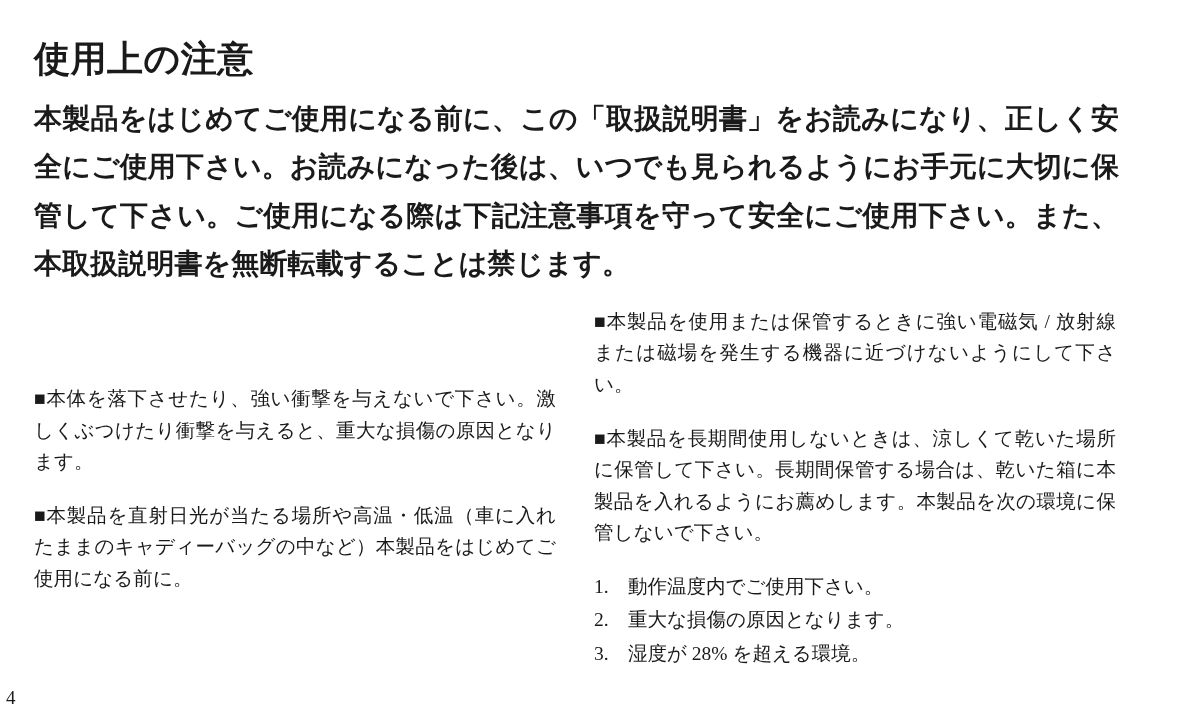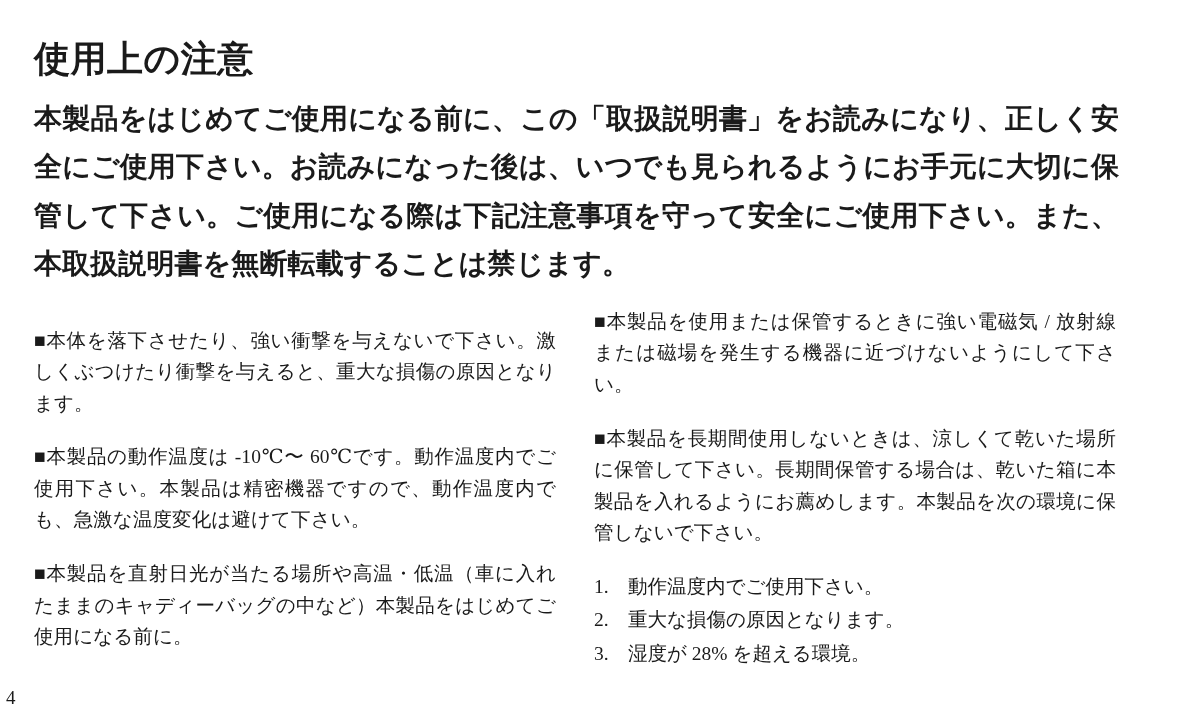--- a/index.html
+++ b/index.html
@@ -96,21 +96,20 @@
   <div class="content">
 
     <h1 class="doc-title">使用上の注意</h1>
 
     <p class="intro">本製品をはじめてご使用になる前に、この「取扱説明書」をお読みになり、正しく安全にご使用下さい。お読みになった後は、いつでも見られるようにお手元に大切に保管して下さい。ご使用になる際は下記注意事項を守って安全にご使用下さい。また、本取扱説明書を無断転載することは禁じます。</p>
 
     <div class="columns">
 
       <div class="col">
         <p class="note">■本体を落下させたり、強い衝撃を与えないで下さい。激しくぶつけたり衝撃を与えると、重大な損傷の原因となります。</p>
-        <p class="note">■本製品の動作温度は -10℃〜 60℃です。動作温度内でご使用下さい。本製品は精密機器ですので、動作温度内でも、急激な温度変化は避けて下さい。</p>
         <p class="note">■本製品を直射日光が当たる場所や高温・低温（車に入れたままのキャディーバッグの中など）本製品をはじめてご使用になる前に。</p>
       </div>
 
       <div class="col">
         <p class="note">■本製品を使用または保管するときに強い電磁気 / 放射線または磁場を発生する機器に近づけないようにして下さい。</p>
         <p class="note">■本製品を長期間使用しないときは、涼しくて乾いた場所に保管して下さい。長期間保管する場合は、乾いた箱に本製品を入れるようにお薦めします。本製品を次の環境に保管しないで下さい。</p>
         <ol class="numlist">
           <li>
             <span class="num">1.</span>
             <span class="txt">動作温度内でご使用下さい。</span>

